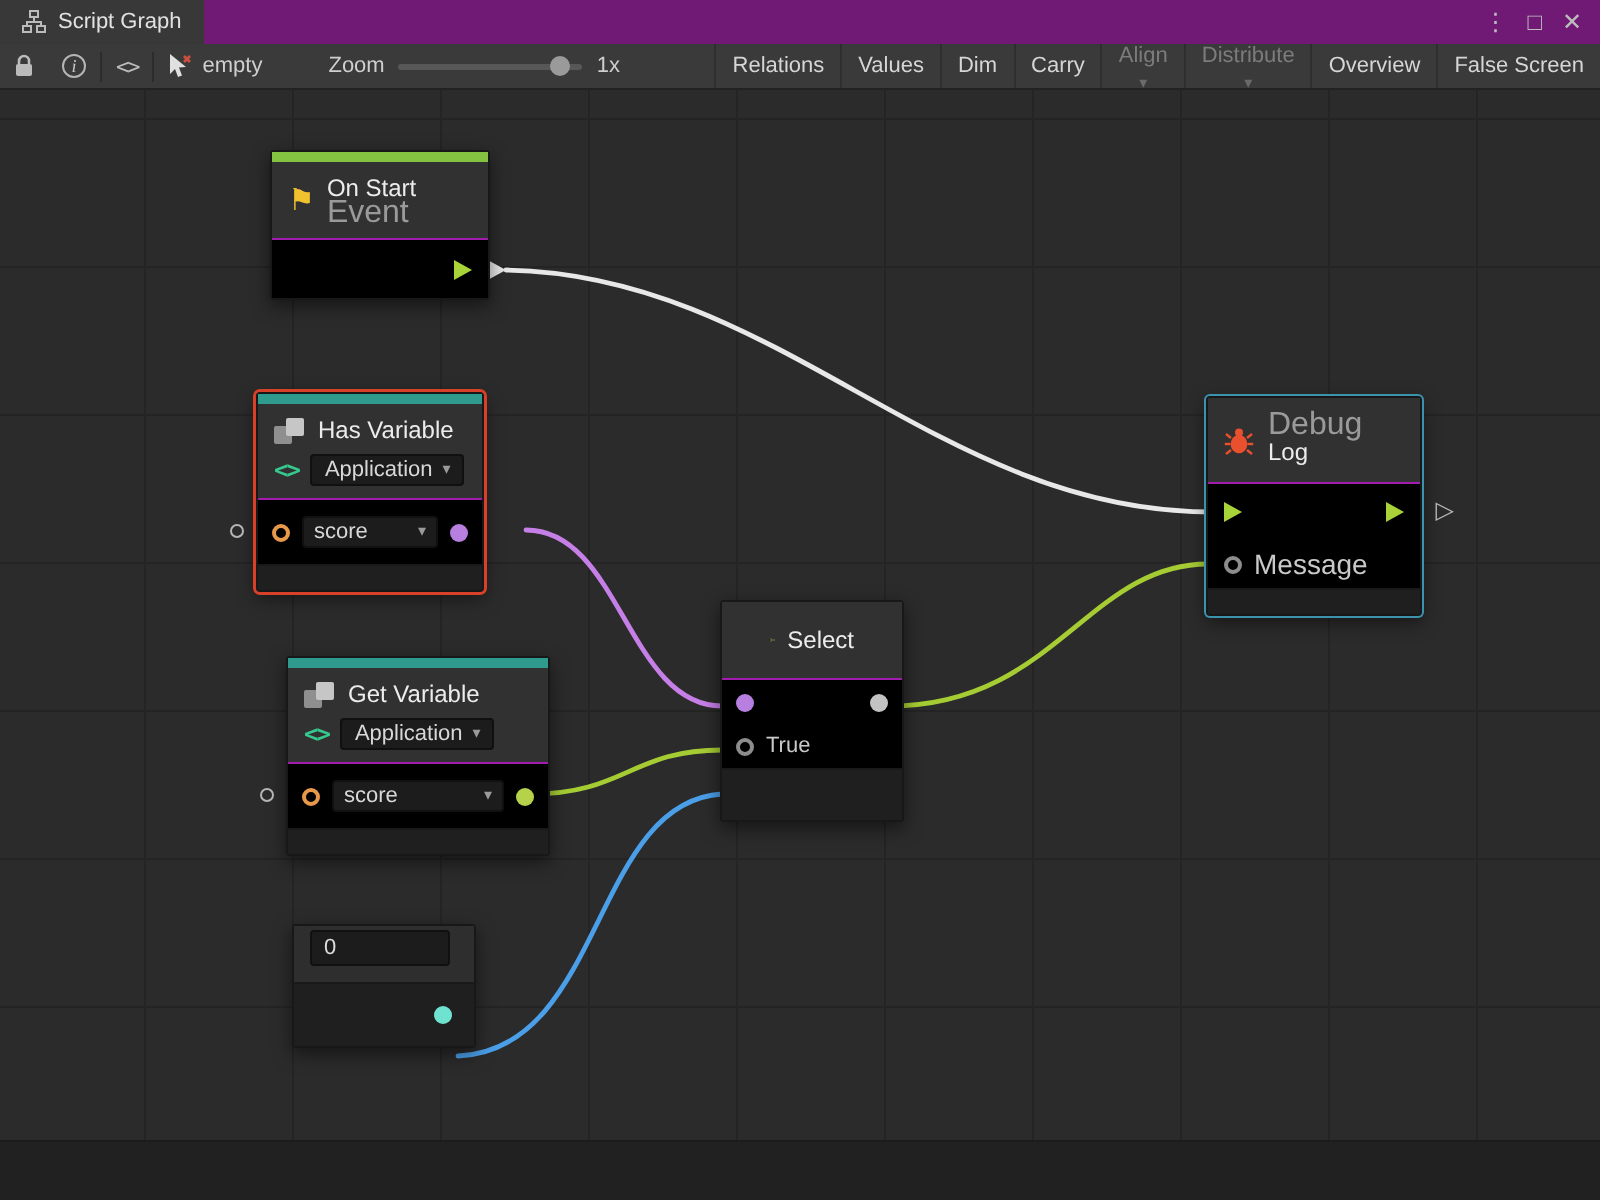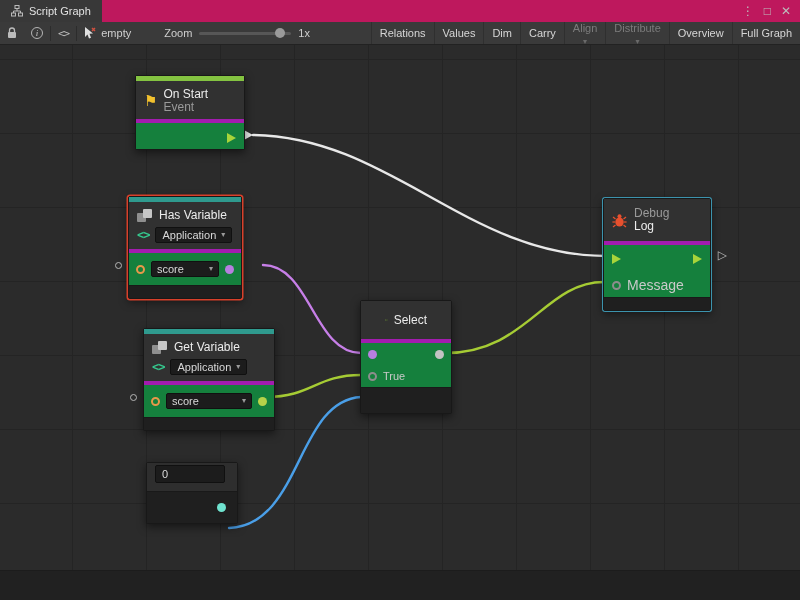--- a/index.html
+++ b/index.html
@@ -1,20 +1,20 @@
 <!DOCTYPE html>
 <html><head>
 <meta charset="utf-8">
 <style>
   * { box-sizing: border-box; margin: 0; padding: 0; }
   html,body { width:800px; height:600px; overflow:hidden; }
   body { font-family:"Liberation Sans", sans-serif; background:#2b2b2b; color:#ddd; position:relative; }
 
   
-  .titlebar { position:absolute; top:0; left:0; width:800px; height:22px; background:#be185d; display:flex; align-items:stretch; z-index:10;text-align:right; }
+  .titlebar { position:absolute; top:0; left:0; width:800px; height:22px; background:#701a75; display:flex; align-items:stretch; z-index:10;text-align:right; }
   .tab { display:flex; align-items:center; gap:6px; padding:0 11px; background:#383838; font-size:11px; color:#e2e2e2; }
   .titlebar-right { margin-left:auto; display:flex; align-items:center; gap:10px; padding-right:9px; color:#bdbdbd; font-size:12px; }
   .titlebar-right span { cursor:default; }
 
   
   .toolbar { position:absolute; top:22px; left:0; width:800px; height:23px; background:#3a3a3a; border-bottom:1px solid #222; display:flex; align-items:center; font-size:11px; color:#cfcfcf; z-index:10; }
   .tb-item { display:flex; align-items:center; gap:5px; padding:0 7px; height:100%; }
   .sep { width:1px; height:15px; background:#2c2c2c; }
   .zoom-group { margin-left:26px; display:flex; align-items:center; gap:7px; }
   .track { position:relative; width:92px; height:3px; background:#575757; border-radius:2px; }
@@ -38,24 +38,24 @@
   .canvas-bottom { position:absolute; left:0; top:525px; width:800px; height:30px; background:#212121; border-top:1px solid #1c1c1c; }
   .wires { position:absolute; inset:0; z-index:1; pointer-events:none; }
   .wires path { pointer-events:stroke; }
 
   
   .node { position:absolute; background:#2e2e2e; border:1px solid #181818; border-radius:2px; box-shadow:0 3px 9px rgba(0,0,0,.5); font-size:12px; z-index:2; }
   .node.sel-red { box-shadow:0 0 0 1.5px #d8402a, 0 3px 9px rgba(0,0,0,.5); }
   .node.sel-teal { box-shadow:0 0 0 1px #3c93ad, 0 3px 9px rgba(0,0,0,.5); }
   .accent { height:5px; }
   .n-header { background:#313131; padding:6px 8px; }
-  .n-body { background:#15803d; border-top:4px solid #a21caf; }
+  .n-body { background:#000000; border-top:1px solid #a21caf; }
   .n-footer { background:#1f1f1f; border-top:1px solid #191919; }
   .n-title { color:#ececec; font-size:12px; line-height:14px; }
-  .n-sub { color:#9a9a9a; font-size:12px; line-height:12px; }
+  .n-sub { color:#9a9a9a; font-size:16px; line-height:12px; }
   .hrow { display:flex; align-items:center; gap:6px; }
 
   .dd { display:inline-flex; align-items:center; gap:5px; background:#1c1c1c; border:1px solid #101010; border-radius:2px; padding:1px 6px; font-size:11px; color:#d8d8d8; cursor:default; }
 
   .dot { width:9px; height:9px; border-radius:50%; flex:none; }
   .ring-orange { border:2px solid #e8984a; }
   .ring-gray { border:2px solid #8d8d8d; }
   .fill-purple { background:#b77fe0; }
   .fill-gray { background:#c3c3c3; }
   .fill-cyan { background:#6fe3cf; }
@@ -172,21 +172,21 @@
         <span class="caret">▾</span>
       </div>
     <div class="tb-btn disabled">
         <span>Distribute</span>
         <span class="caret">▾</span>
       </div>
     <div class="tb-btn">
         <span>Overview</span>
       </div>
     <div class="tb-btn">
-        <span>Full Graph</span>
+        <span>False Screen</span>
       </div>
   </div>
 </div>
 
 <div class="canvas">
 
   <svg class="wires" width="800" height="555" viewBox="0 0 800 555">
     <polygon points="242,84 242,96 253,90" fill="#e8e8e8"></polygon>
     <path d="M 253 90 C 390 92, 468 211, 606 211" stroke="#e8e8e8" stroke-width="2.4" fill="none" stroke-linecap="round"></path>
     <path d="M 263 220 C 310 220, 314 308, 361 308" stroke="#c77fe8" stroke-width="2.4" fill="none" stroke-linecap="round"></path>

